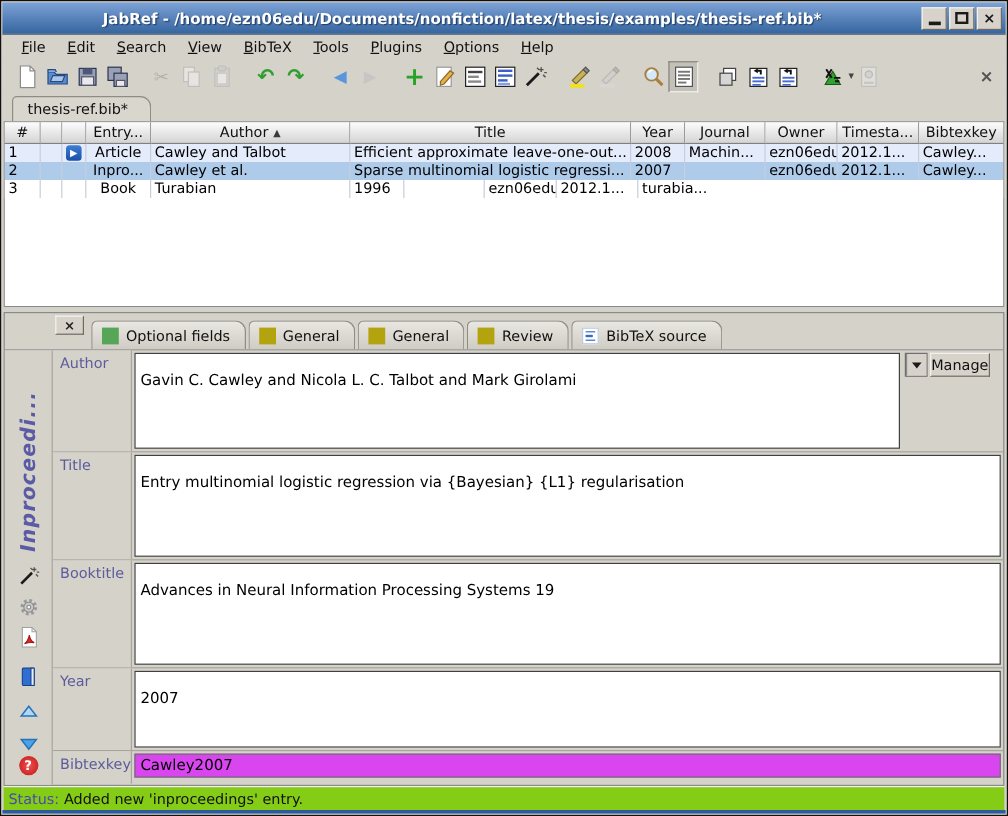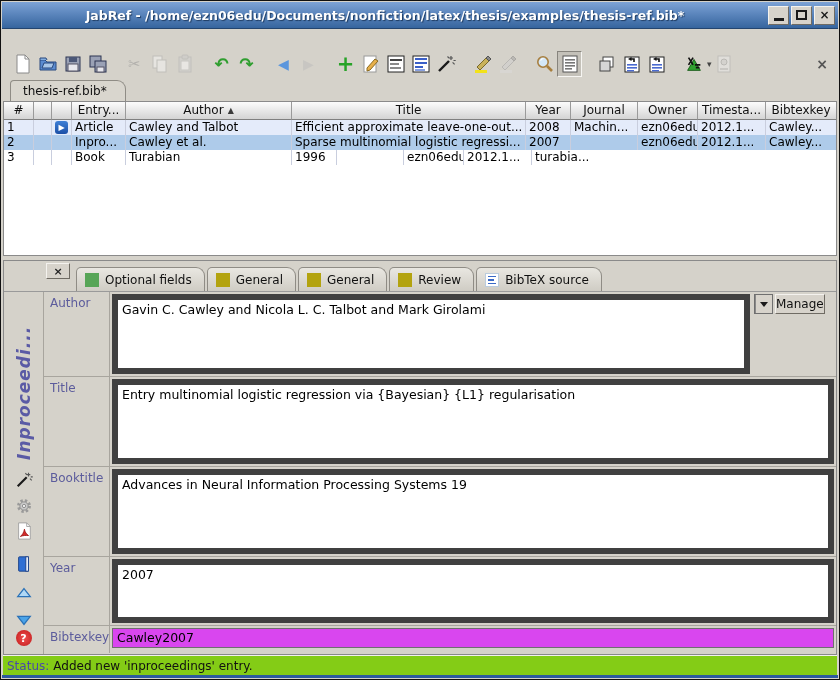--- a/index.html
+++ b/index.html
@@ -48,21 +48,21 @@
   .table-panel { position:absolute; top:100px; left:2px; right:2px; height:155px; background:#fff;
     border:1px solid #8a8a8a; }
   .trow { display:flex; width:100%; }
   .thead { height:18px; }
   .thead .tcell { background:linear-gradient(#fcfcfc,#d4d4d4); border-right:1px solid #9a9a9a;
     border-bottom:1px solid #808080; text-align:center; font-size:12px; color:#111;
     padding:1px 2px; overflow:hidden; white-space:nowrap; }
   .tbody-row { height:15px; }
   .tcell { padding:0 3px; overflow:hidden; white-space:nowrap; font-size:12px; line-height:14px; color:#000; }
   .tbody-row .tcell { border-right:1px solid #c9cede; }
-  .c0{width:30px;} .c1{width:18px;} .c2{width:20px;} .c3{width:54px;} .c4{width:166px;}
+  .c0{width:30px;} .c1{width:18px;} .c2{width:20px;} .c3{width:54px;text-align:center;} .c4{width:166px;}
   .c5{width:234px;} .c6{width:45px;} .c7{width:67px;} .c8{width:60px;} .c9{width:68px;} .c10{flex:1;border-right:none!important;}
   .row-a { background:#e4ebfa; }
   .row-sel { background:#aecbea; }
   .row-b { background:#ffffff; }
   .sort-ind { font-size:8px; color:#3b3b3b; margin-left:4px; vertical-align:1px; }
   .link-badge { width:13px; height:13px; margin-top:1px; background:linear-gradient(#3d7fd6,#1b4fa6);
     border-radius:3px; display:flex; align-items:center; justify-content:center; }
   .link-badge span { color:#fff; font-size:8px; line-height:1; }
 
   
@@ -100,21 +100,21 @@
   .help-badge { width:16px; height:16px; border-radius:50%; background:radial-gradient(#f05050,#c01818);
     color:#fff; font-weight:bold; font-size:11px; display:flex; align-items:center; justify-content:center; }
 
   
   .fields { flex:1; display:flex; flex-direction:column; }
   .frow { display:flex; border-bottom:1px solid #a8a59e; }
   .frow:last-child { border-bottom:none; }
   .flabel { width:66px; background:#d5d2ca; border-right:1px solid #a8a59e; color:#5c5c9c;
     padding:4px 4px 0 6px; font-size:12px; }
   .fval { flex:1; padding:2px; display:flex; }
-  .tarea { background:#fff; border:6px solid #404040; padding:2px 4px; color:#000; flex:1;
+  .tarea { background:#fff; border:1px solid #404040; padding:14px 4px; color:#000; flex:1;
     font-size:12.5px; line-height:15px; overflow:hidden; }
   .h-author { height:85px; } .h-title { height:90px; } .h-bookt { height:90px; } .h-year { height:69px; }
   .h-key { height:27px; }
   .author-right { width:80px; margin-left:4px; display:flex; flex-direction:row; gap:2px; }
   .combo { height:20px; background:#fff; border:1px solid #6f6f6f; display:flex; }
   .combo-val { flex:1; }
   .combo-btn { width:17px; background:#d7d3cb; border-left:1px solid #8a8a8a; display:flex;
     align-items:center; justify-content:center; }
   .combo-arrow { width:0; height:0; border-left:4px solid transparent; border-right:4px solid transparent;
     border-top:5px solid #1a1a1a; }
@@ -143,20 +143,31 @@
         </div>
       <div class="win-btn">
           <div class="glyph-max"></div>
         </div>
       <div class="win-btn">
           <span>×</span>
         </div>
     </div>
   </div>
 
+  <div class="menubar">
+    <span class="menu-item">File</span>
+    <span class="menu-item">Edit</span>
+    <span class="menu-item">Search</span>
+    <span class="menu-item">View</span>
+    <span class="menu-item">BibTeX</span>
+    <span class="menu-item">Tools</span>
+    <span class="menu-item">Plugins</span>
+    <span class="menu-item">Options</span>
+    <span class="menu-item">Help</span>
+  </div>
 
   <div class="toolbar">
     <span class="tb">
         <svg viewBox="0 0 20 20">
           <path d="M4 1h8l4 4v14H4z" fill="#fff" stroke="#8a8a8a"></path>
           <path d="M12 1v4h4" fill="none" stroke="#8a8a8a"></path>
         </svg>
       </span>
     <span class="tb">
         <svg viewBox="0 0 20 20">

